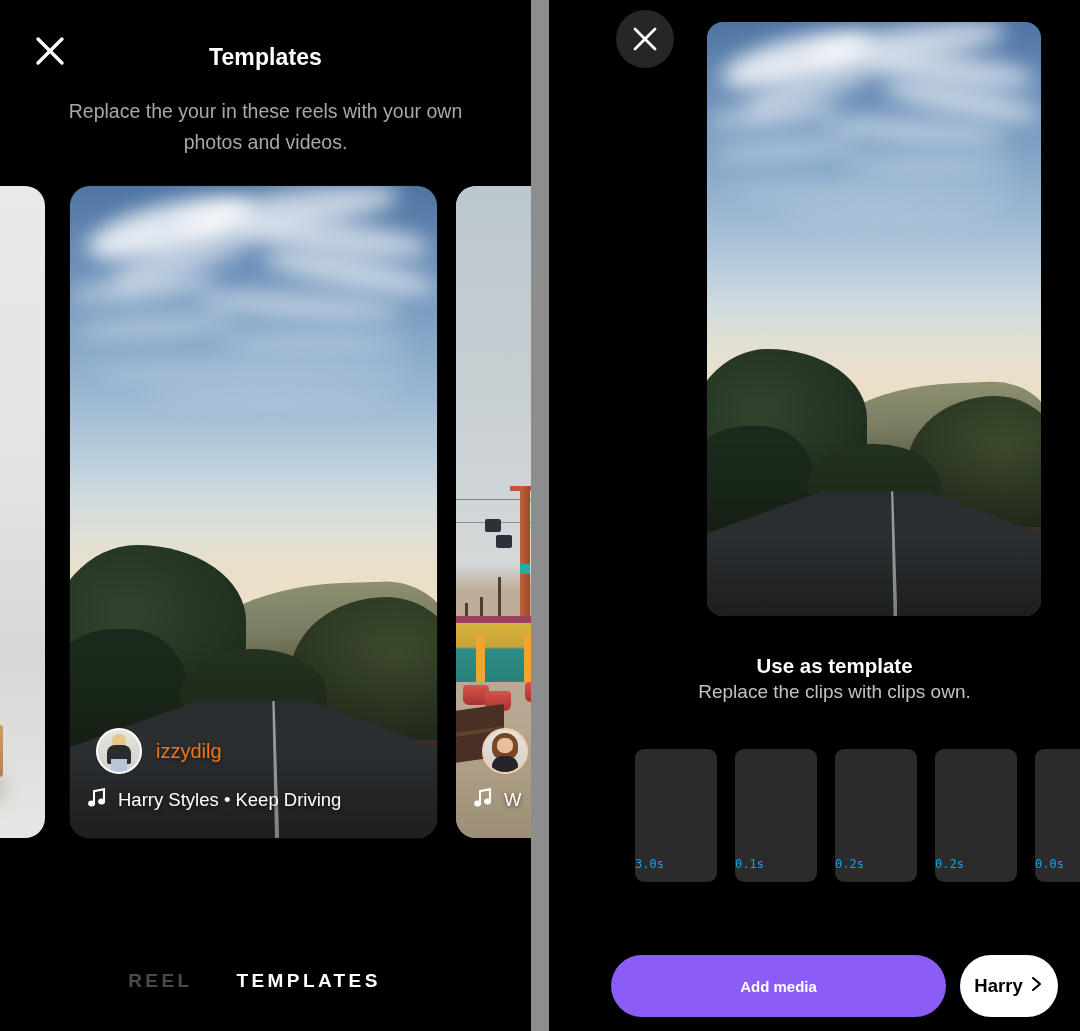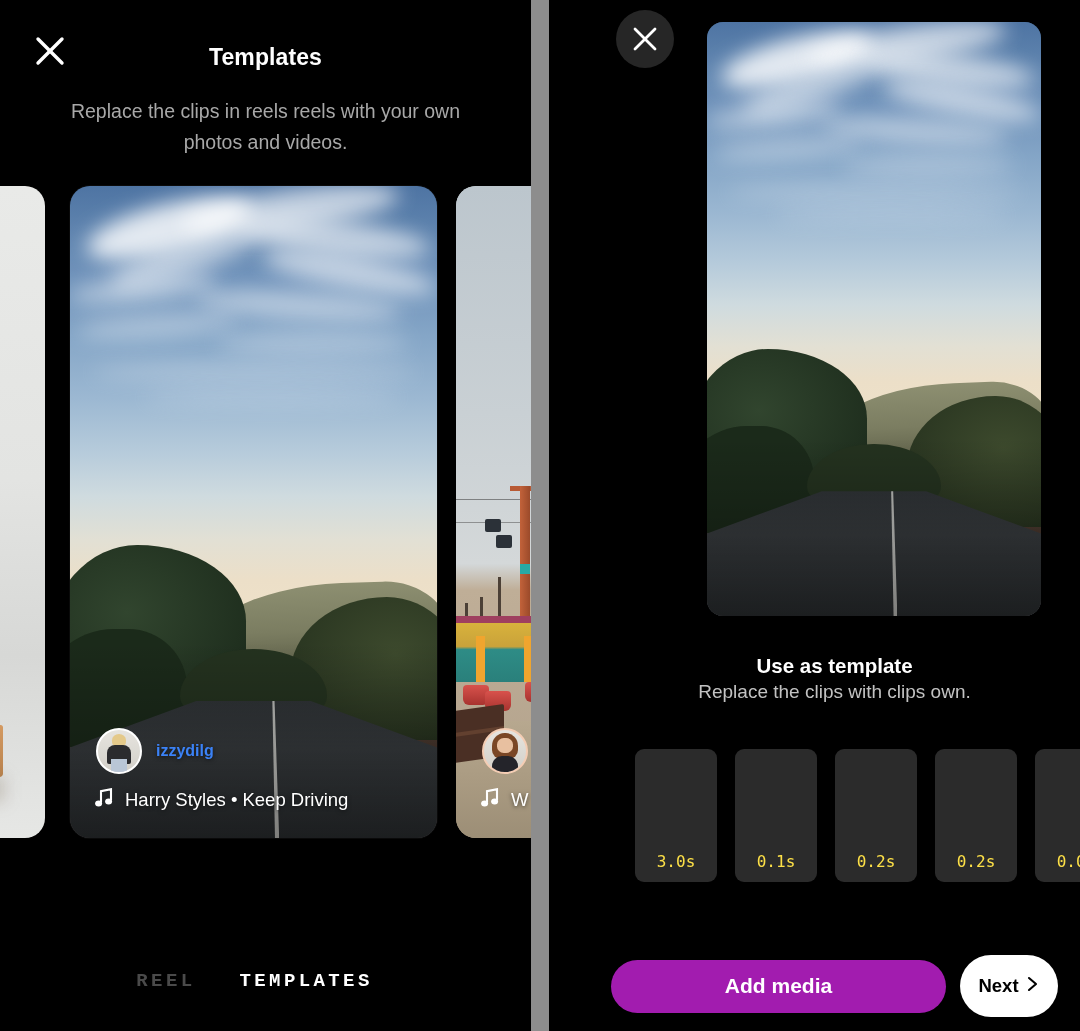--- a/index.html
+++ b/index.html
@@ -180,43 +180,43 @@
     border: 2px solid #fff;
     position: relative; overflow: hidden; flex: 0 0 46px;
   }
   .avatar.ring { border-color: #f4cdb4; }
   .av-hair { position: absolute; left: 33%; top: 10%; width: 34%; height: 30%; background: #e4c98a; border-radius: 50% 50% 40% 40%; }
   .av-body { position: absolute; left: 22%; top: 36%; width: 56%; height: 44%; background: #2b2b2e; border-radius: 8px 8px 2px 2px; }
   .av-legs { position: absolute; left: 32%; top: 70%; width: 36%; height: 30%; background: #b9c6d6; }
   .av2-hair { position: absolute; left: 20%; top: 6%; width: 60%; height: 62%; background: #7a4726; border-radius: 50% 50% 35% 35%; }
   .av2-face { position: absolute; left: 32%; top: 20%; width: 36%; height: 34%; background: #e8c0a0; border-radius: 45%; }
   .av2-body { position: absolute; left: 18%; top: 62%; width: 64%; height: 38%; background: #24242a; border-radius: 10px 10px 0 0; }
-  .username { color: #3b82f6; font-size: 16px; font-weight: bold; text-shadow: 0 1px 4px rgba(0,0,0,.6); white-space: nowrap; }
-  .card-audio { display: flex; align-items: center; gap: 12px; padding-left: 25px; }
+  .username { color: #f97316; font-size: 20px; font-weight: normal; text-shadow: 0 1px 4px rgba(0,0,0,.6); white-space: nowrap; }
+  .card-audio { display: flex; align-items: center; gap: 12px; padding-left: 18px; }
   .note-icon { flex: 0 0 auto; }
   .audio-text { color: #fff; font-size: 18.5px; text-shadow: 0 1px 4px rgba(0,0,0,.6); white-space: nowrap; }
 
   
   .use-template-btn {
     position: absolute; left: 117px; top: 876px;
     width: 296px; height: 58px;
     background: #fff; color: #000;
     border-radius: 29px; border: none;
     font-size: 18px; font-family: inherit;
     display: flex; align-items: center; justify-content: center;
     cursor: pointer;
   }
 
   
   .tabs {
     position: absolute; left: 0; right: 0; top: 970px;
     display: flex; align-items: center; justify-content: center;
     gap: 44px;
   }
-  .tab { font-size: 19px; font-weight: bold; letter-spacing: 3.4px; font-family: Liberation Mono, monospace; }
+  .tab { font-size: 19px; font-weight: bold; letter-spacing: 3.4px; }
   .tab-inactive { color: #4a4a4a; margin-left: -22px; }
   .tab-active { color: #fff; }
 
   
   .close-circle {
     position: absolute; left: 27px; top: 10px;
     width: 58px; height: 58px; border-radius: 50%;
     background: #262626;
     display: flex; align-items: center; justify-content: center;
     cursor: pointer;
@@ -243,33 +243,32 @@
   .clip {
     width: 82px; height: 133px;
     background: #2b2b2b;
     border-radius: 9px;
     position: relative;
     cursor: pointer;
     flex: 0 0 82px;
   }
   .clip-dur {
     position: absolute; left: 0; right: 0; bottom: 11px;
-    text-align: center;
-    color: #fde047; font-size: 16px;
+    color: #0ea5e9; font-size: 12px;
     font-family: "DejaVu Sans Mono", monospace;
   }
   .bottom-bar {
     position: absolute; left: 0; right: 0; top: 955px;
     display: flex; align-items: center; padding: 0 22px; gap: 14px;
   }
   .add-media-btn {
-    flex: 1 1 auto; height: 53px;
-    background: #a21caf; color: #fff;
+    flex: 1 1 auto; height: 62px;
+    background: #8b5cf6; color: #fff;
     border: none; border-radius: 31px;
-    font-size: 21px; font-weight: bold; font-family: inherit;
+    font-size: 15px; font-weight: bold; font-family: inherit;
     cursor: pointer;
   }
   .next-btn {
     flex: 0 0 98px; height: 62px;
     background: #fff; color: #000;
     border: none; border-radius: 31px;
     display: flex; align-items: center; justify-content: center;
     gap: 7px;
     font-size: 18.5px; font-weight: bold; font-family: inherit;
     cursor: pointer;
@@ -283,21 +282,21 @@
   <div class="panel-left">
 
     <div class="l-header">
       <div class="close-x-plain">
         <svg width="34" height="34" viewBox="0 0 34 34" aria-hidden="true">
           <line x1="5" y1="5" x2="29" y2="29" stroke="#ffffff" stroke-width="3.4" stroke-linecap="round"></line>
           <line x1="29" y1="5" x2="5" y2="29" stroke="#ffffff" stroke-width="3.4" stroke-linecap="round"></line>
         </svg>
       </div>
       <div class="l-title">Templates</div>
-      <div class="l-subtitle">Replace the clips in reels reels with your own photos and videos.</div>
+      <div class="l-subtitle">Replace the your in these reels with your own photos and videos.</div>
     </div>
 
     <div class="carousel">
 
       <div class="card card-prev">
         <div class="scene-interior">
 
           <div class="chair-seat"></div>
           <div class="chair-shadow"></div>
         </div>
@@ -462,21 +461,21 @@
       </div>
       <div class="clip">
         <span class="clip-dur">0.0s</span>
       </div>
 
     </div>
 
     <div class="bottom-bar">
       <button class="add-media-btn">Add media</button>
       <button class="next-btn">
-        <span>Next</span>
+        <span>Harry</span>
         <span>
           <svg width="14" height="18" viewBox="0 0 14 18" aria-hidden="true">
             <polyline points="3,3 10,9 3,15" fill="none" stroke="#000" stroke-width="2.1" stroke-linecap="round" stroke-linejoin="round"></polyline>
           </svg>
         </span>
       </button>
     </div>
   </div>
 </div>
 

